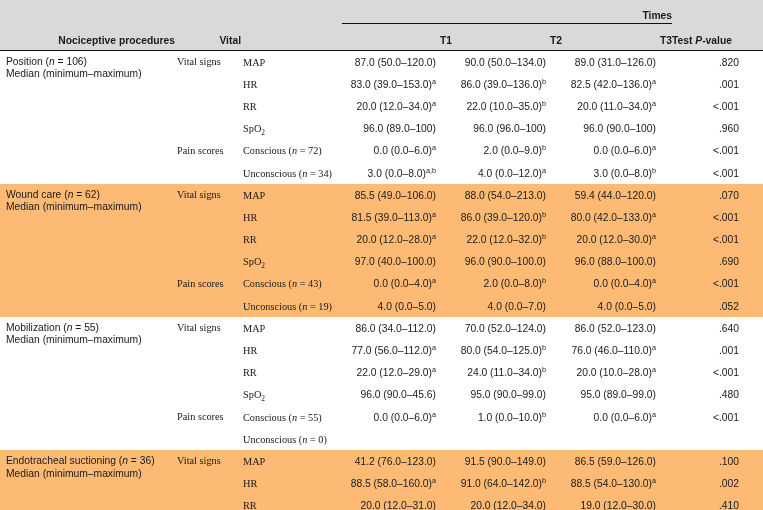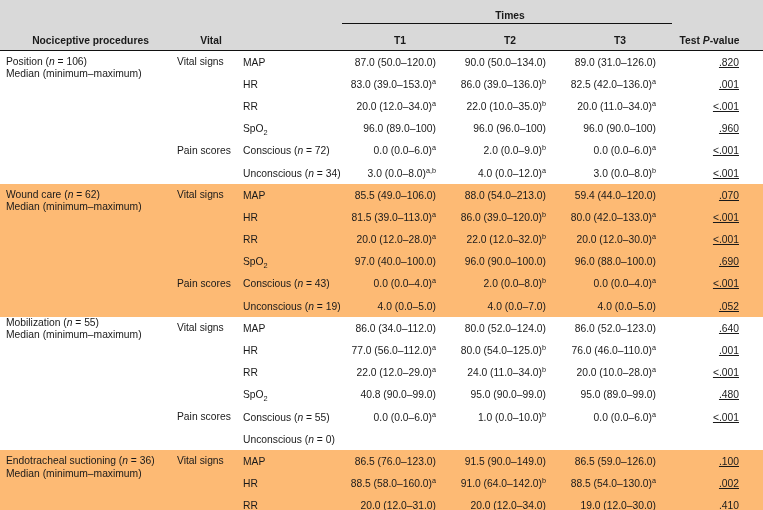--- a/index.html
+++ b/index.html
@@ -34,51 +34,51 @@
   col.c-t1    { width: 110px; }
   col.c-t2    { width: 110px; }
   col.c-t3    { width: 110px; }
   col.c-p     { width: 91px;  }
 
   
   thead td, thead th {
     padding: 0;
     vertical-align: bottom;
     font-weight: bold;
-    text-align: center;
+    text-align: right;
   }
   .hdr-band { background: #d9d9d9; }
 
   tr.hrow-top td { height: 21px; }
   tr.hrow-bot td { height: 22px; }
 
   .hdr-pad   { padding: 0 0 4px 6px; }
-  .hdr-pad-r { padding: 0 16px 4px 0; text-align: center; }
+  .hdr-pad-r { padding: 0 16px 4px 0; text-align: left; }
 
   .times-cell {
     padding: 0 0 2px 6px;
     border-bottom: 1.6px solid #111;
   }
   .hdr-blank-left { }
 
   
   tr.hrow-bot > td { border-bottom: 1.9px solid #111; margin-left: 19px; }
 
   
   tbody td {
     padding: 0;
     height: 22.2px;
     vertical-align: middle;
     font-size: 10.3px;
   }
   .cell-proc { padding-left: 6px;  line-height: 1.18; white-space: nowrap; }
-  .cell-val  { padding-left: 2px;  white-space: nowrap; }
-  .cell-var  { padding-left: 2px;  white-space: nowrap; }
+  .cell-val  { padding-left: 2px;  white-space: nowrap; font-family: Liberation Serif, serif; }
+  .cell-var  { padding-left: 2px;  white-space: nowrap; font-family: Liberation Serif, serif; }
   .cell-num  { text-align: right; padding-right: 16px; white-space: nowrap; }
-  .cell-p    { text-align: right; padding-right: 24px; white-space: nowrap; text-decoration: underline; }
+  .cell-p    { text-align: right; padding-right: 24px; white-space: nowrap; }
 
   tbody tr.shade td { background: #fdba74; }
 
   tbody tr.block-last td { }
 
   .proc-line2 { display: block; }
 
   sup {
     font-size: 7.2px;
     vertical-align: super;
@@ -204,45 +204,45 @@
           <td class="cell-p">&lt;.001</td>
         </tr>
         <tr class="shade block-last">
           <td class="cell-var">Unconscious (<i>n</i> = 19)</td>
           <td class="cell-num">4.0 (0.0–5.0)</td>
           <td class="cell-num">4.0 (0.0–7.0)</td>
           <td class="cell-num">4.0 (0.0–5.0)</td>
           <td class="cell-p">.052</td>
         </tr>
         <tr>
-          <td class="cell-proc" rowspan="6" style="vertical-align:top;">Mobilization (<i>n</i> = 55)<span class="proc-line2">Median (minimum–maximum)</span></td>
+          <td class="cell-proc" rowspan="6" style="vertical-align:top;padding-top:5px;">Mobilization (<i>n</i> = 55)<span class="proc-line2">Median (minimum–maximum)</span></td>
           <td class="cell-val" rowspan="4" style="vertical-align:top;padding-top:5px;">Vital signs</td>
           <td class="cell-var">MAP</td>
           <td class="cell-num">86.0 (34.0–112.0)</td>
-          <td class="cell-num">80.0 (52.0–124.0)</td>
+          <td class="cell-num">70.0 (52.0–124.0)</td>
           <td class="cell-num">86.0 (52.0–123.0)</td>
           <td class="cell-p">.640</td>
         </tr>
         <tr>
           <td class="cell-var">HR</td>
           <td class="cell-num">77.0 (56.0–112.0)<sup>a</sup></td>
           <td class="cell-num">80.0 (54.0–125.0)<sup>b</sup></td>
           <td class="cell-num">76.0 (46.0–110.0)<sup>a</sup></td>
           <td class="cell-p">.001</td>
         </tr>
         <tr>
           <td class="cell-var">RR</td>
           <td class="cell-num">22.0 (12.0–29.0)<sup>a</sup></td>
           <td class="cell-num">24.0 (11.0–34.0)<sup>b</sup></td>
           <td class="cell-num">20.0 (10.0–28.0)<sup>a</sup></td>
           <td class="cell-p">&lt;.001</td>
         </tr>
         <tr>
           <td class="cell-var">SpO<span class="sub">2</span></td>
-          <td class="cell-num">40.8 (90.0–99.0)</td>
+          <td class="cell-num">96.0 (90.0–45.6)</td>
           <td class="cell-num">95.0 (90.0–99.0)</td>
           <td class="cell-num">95.0 (89.0–99.0)</td>
           <td class="cell-p">.480</td>
         </tr>
         <tr>
           <td class="cell-val" rowspan="2" style="vertical-align:top;padding-top:5px;">Pain scores</td>
           <td class="cell-var">Conscious (<i>n</i> = 55)</td>
           <td class="cell-num">0.0 (0.0–6.0)<sup>a</sup></td>
           <td class="cell-num">1.0 (0.0–10.0)<sup>b</sup></td>
           <td class="cell-num">0.0 (0.0–6.0)<sup>a</sup></td>
@@ -252,21 +252,21 @@
           <td class="cell-var">Unconscious (<i>n</i> = 0)</td>
           <td class="cell-num"></td>
           <td class="cell-num"></td>
           <td class="cell-num"></td>
           <td class="cell-p"></td>
         </tr>
         <tr class="shade">
           <td class="cell-proc" rowspan="6" style="vertical-align:top;padding-top:5px;">Endotracheal suctioning (<i>n</i> = 36)<span class="proc-line2">Median (minimum–maximum)</span></td>
           <td class="cell-val" rowspan="4" style="vertical-align:top;padding-top:5px;">Vital signs</td>
           <td class="cell-var">MAP</td>
-          <td class="cell-num">86.5 (76.0–123.0)</td>
+          <td class="cell-num">41.2 (76.0–123.0)</td>
           <td class="cell-num">91.5 (90.0–149.0)</td>
           <td class="cell-num">86.5 (59.0–126.0)</td>
           <td class="cell-p">.100</td>
         </tr>
         <tr class="shade">
           <td class="cell-var">HR</td>
           <td class="cell-num">88.5 (58.0–160.0)<sup>a</sup></td>
           <td class="cell-num">91.0 (64.0–142.0)<sup>b</sup></td>
           <td class="cell-num">88.5 (54.0–130.0)<sup>a</sup></td>
           <td class="cell-p">.002</td>

